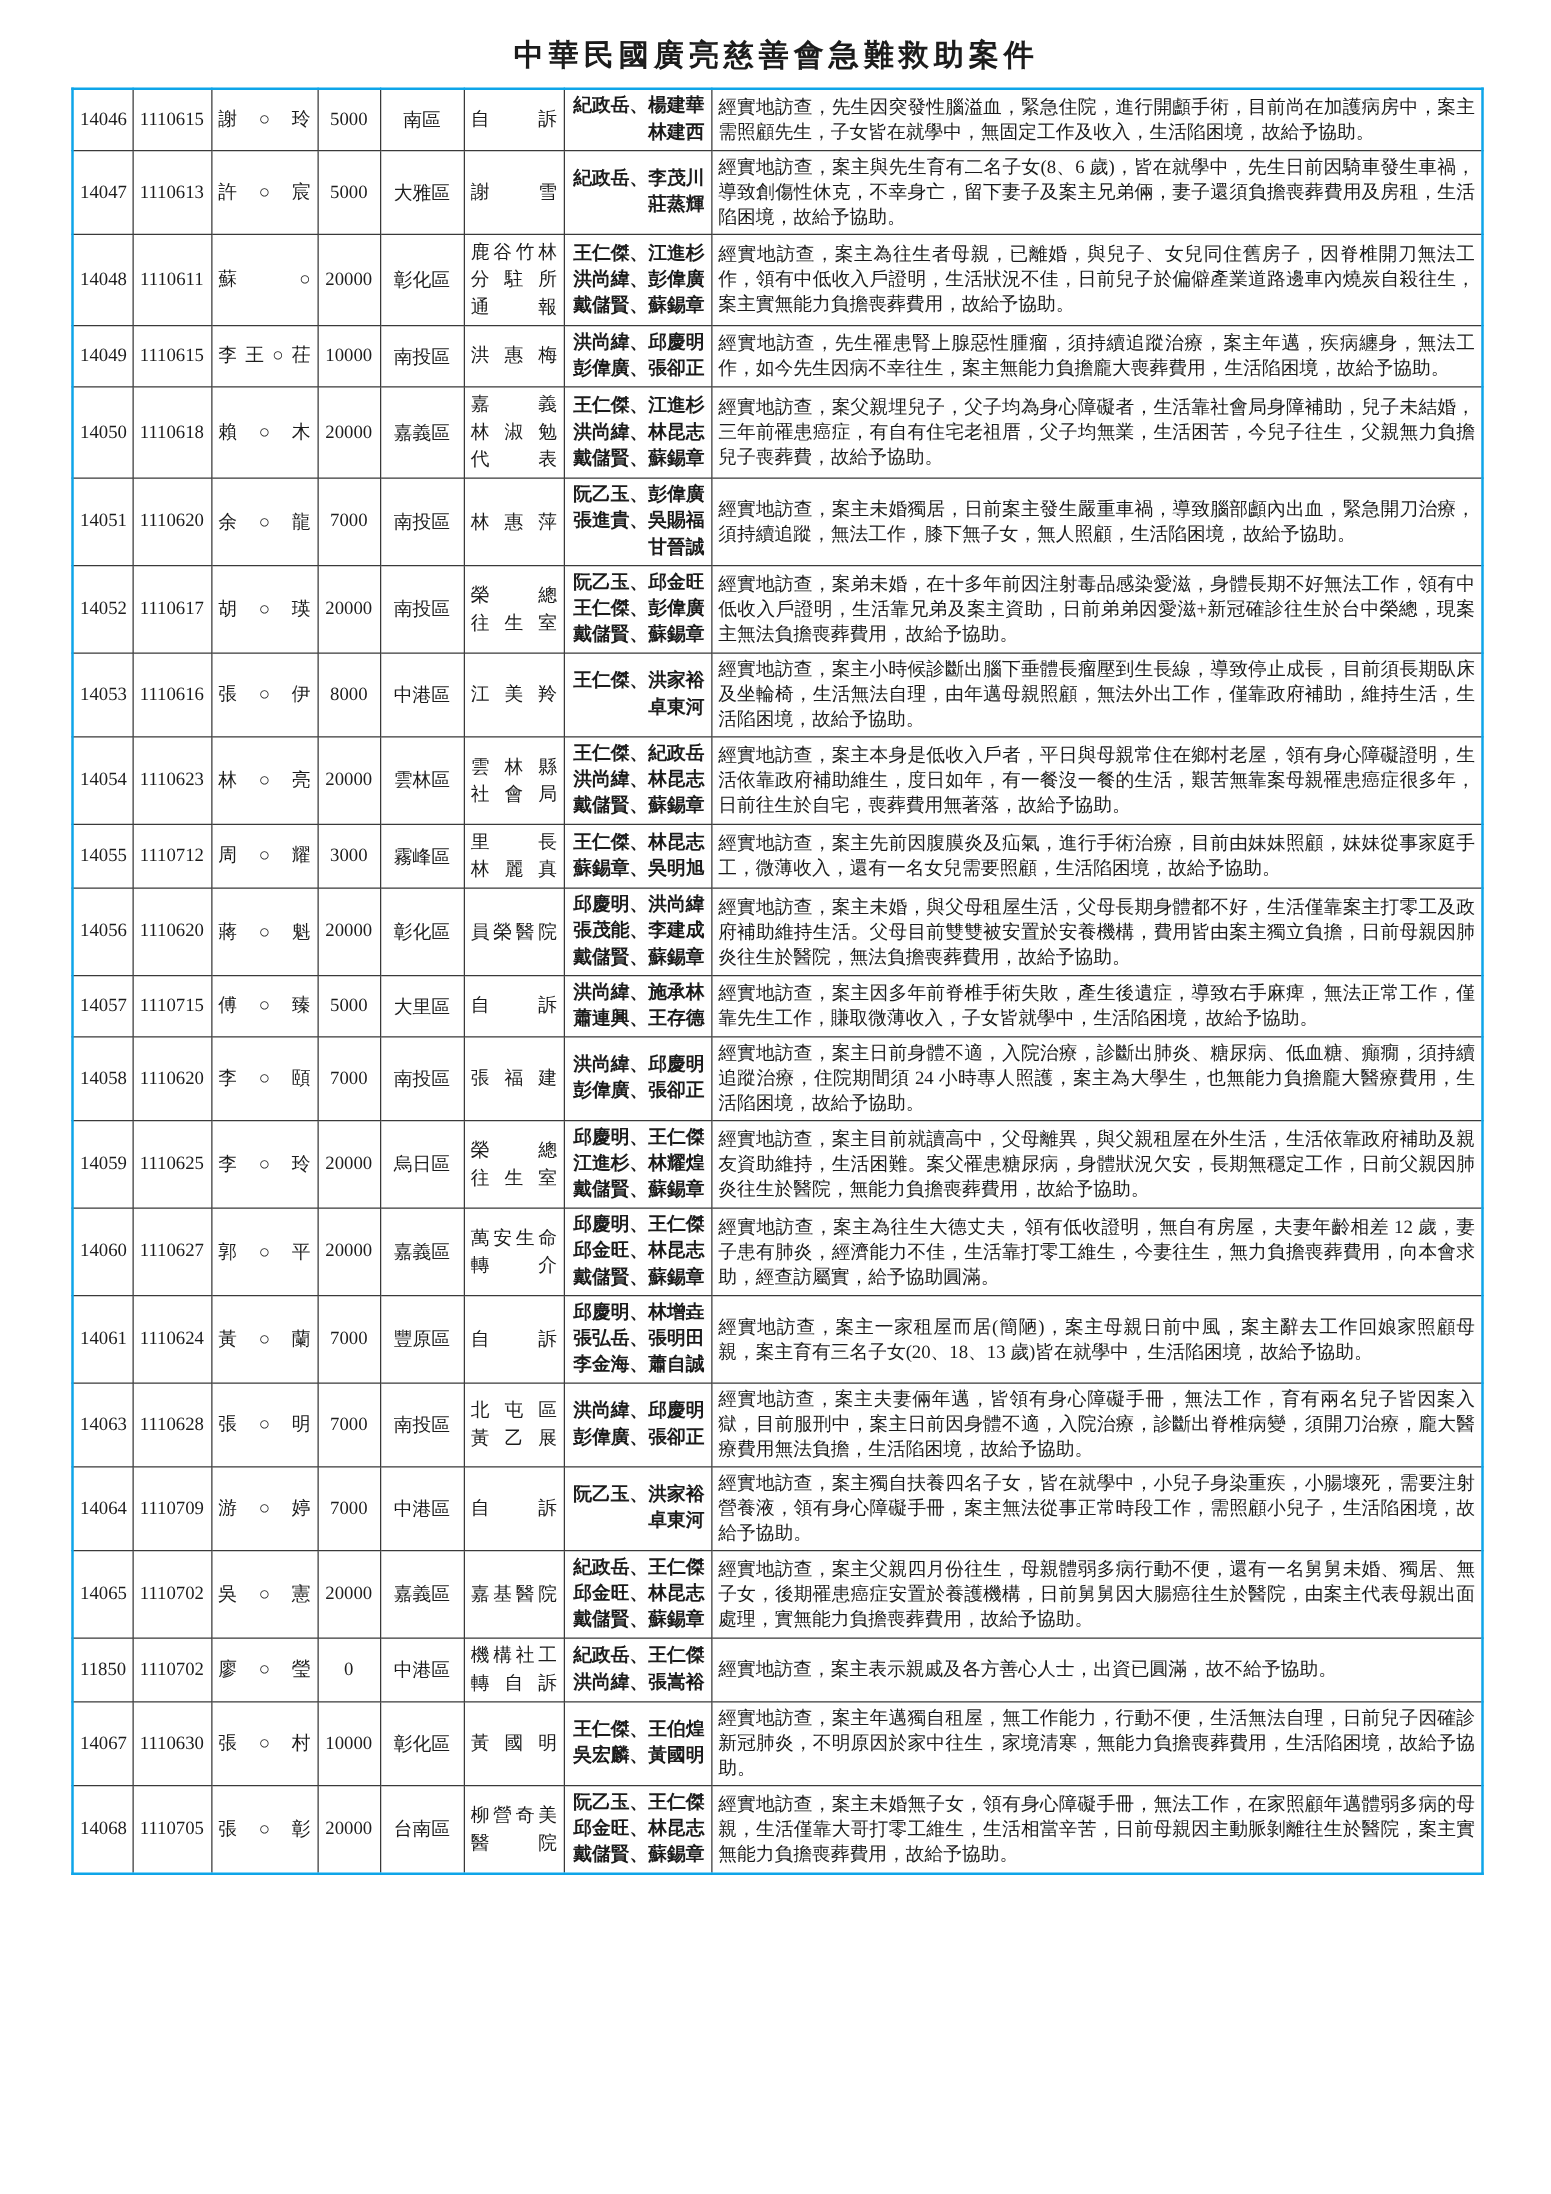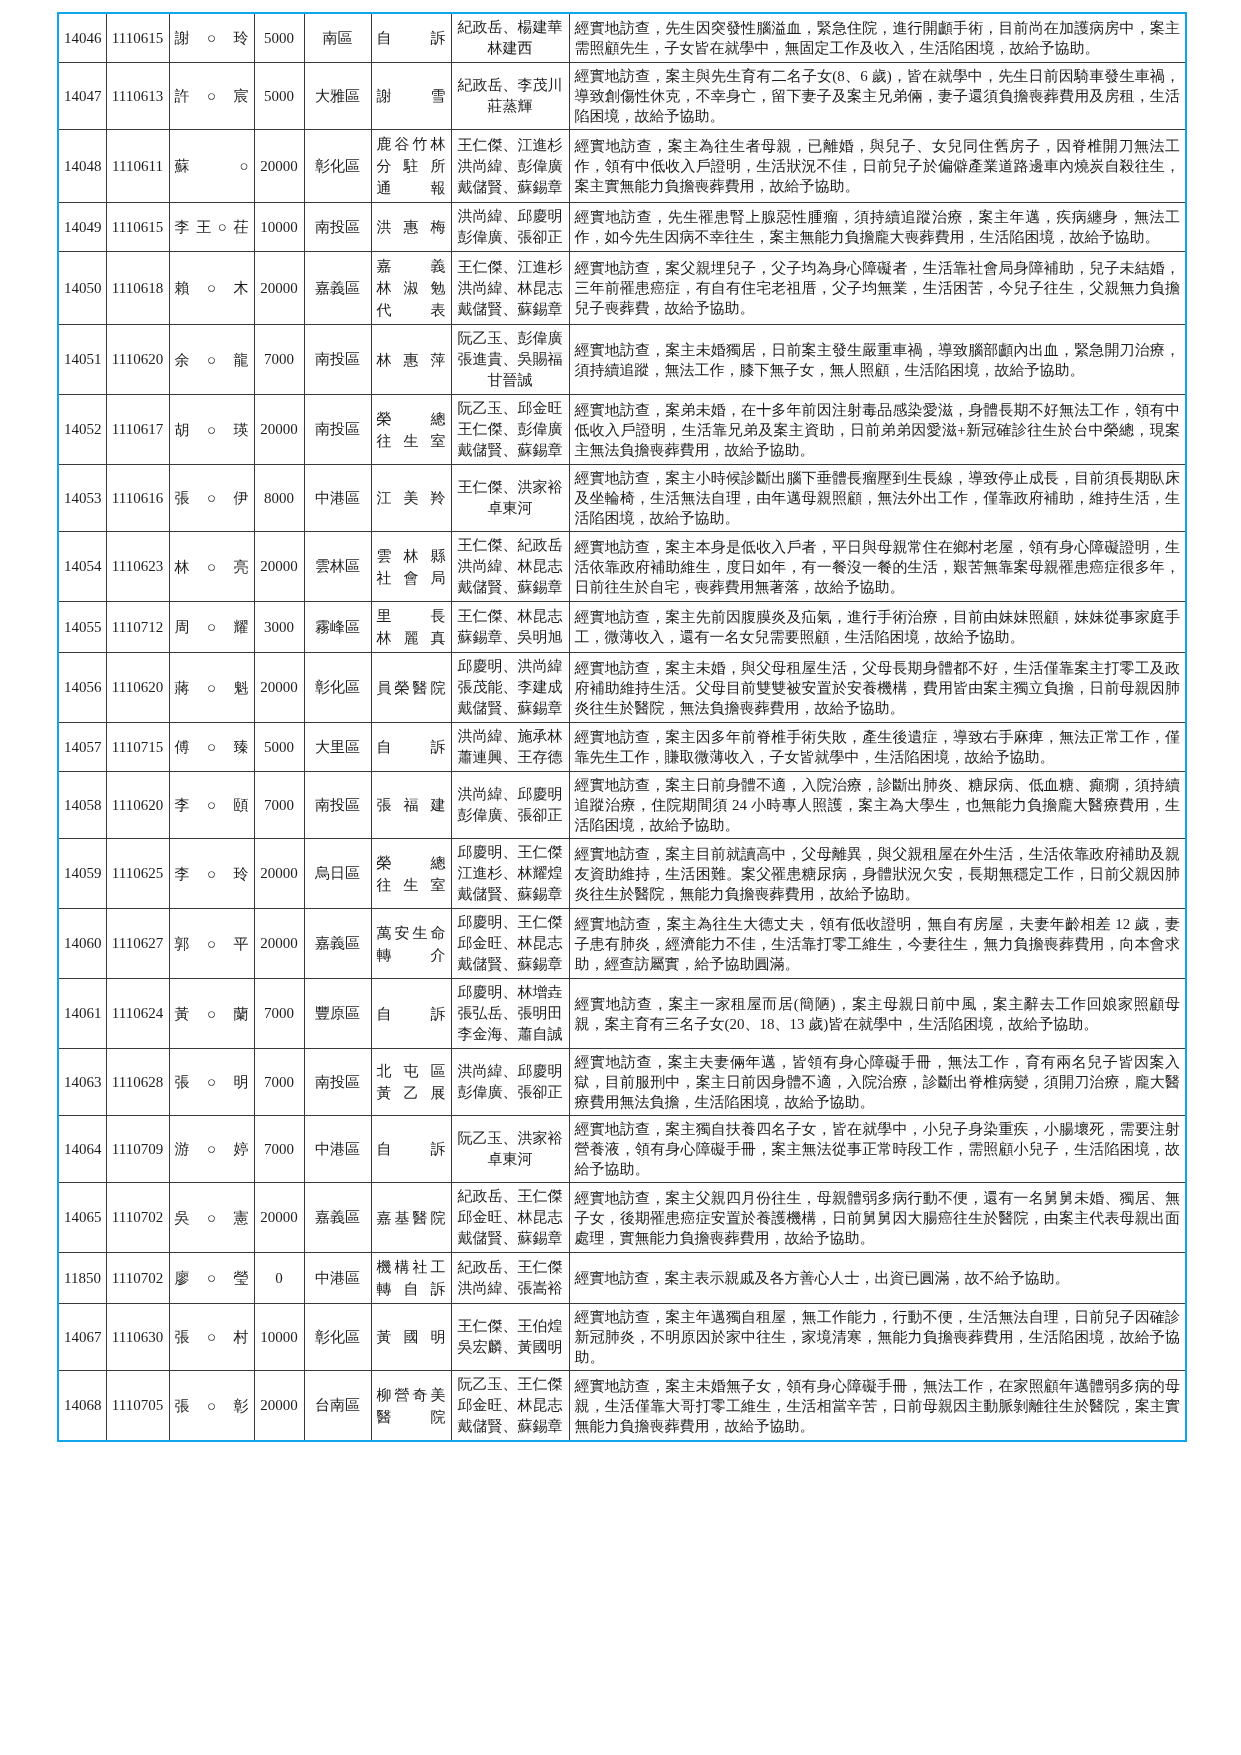--- a/index.html
+++ b/index.html
@@ -38,34 +38,36 @@
     white-space:pre-line;
     line-height:22px;
     padding:3px 9px;
   }
   td.c-name{padding:3px 13px;}
   td.c-visitors{
     white-space:pre-line;
     font-size:14.5px;
     line-height:21px;
     padding:3px 4px;
-    text-align:center;
+    text-align:right;
+    font-weight:bold;
   }
   td.c-desc{
     text-align:justify;
     text-justify:inter-character;
     font-size:14.8px;
     line-height:20px;
     padding:4px 6px;
   }
 </style>
 </head>
 <body>
 
 <div class="page">
+  <div class="doc-title">中華民國廣亮慈善會急難救助案件</div>
 
   <table class="case-table">
     <colgroup>
       <col style="width:48px">
       <col style="width:63px">
       <col style="width:85px">
       <col style="width:50px">
       <col style="width:67px">
       <col style="width:80px">
       <col style="width:118px">

